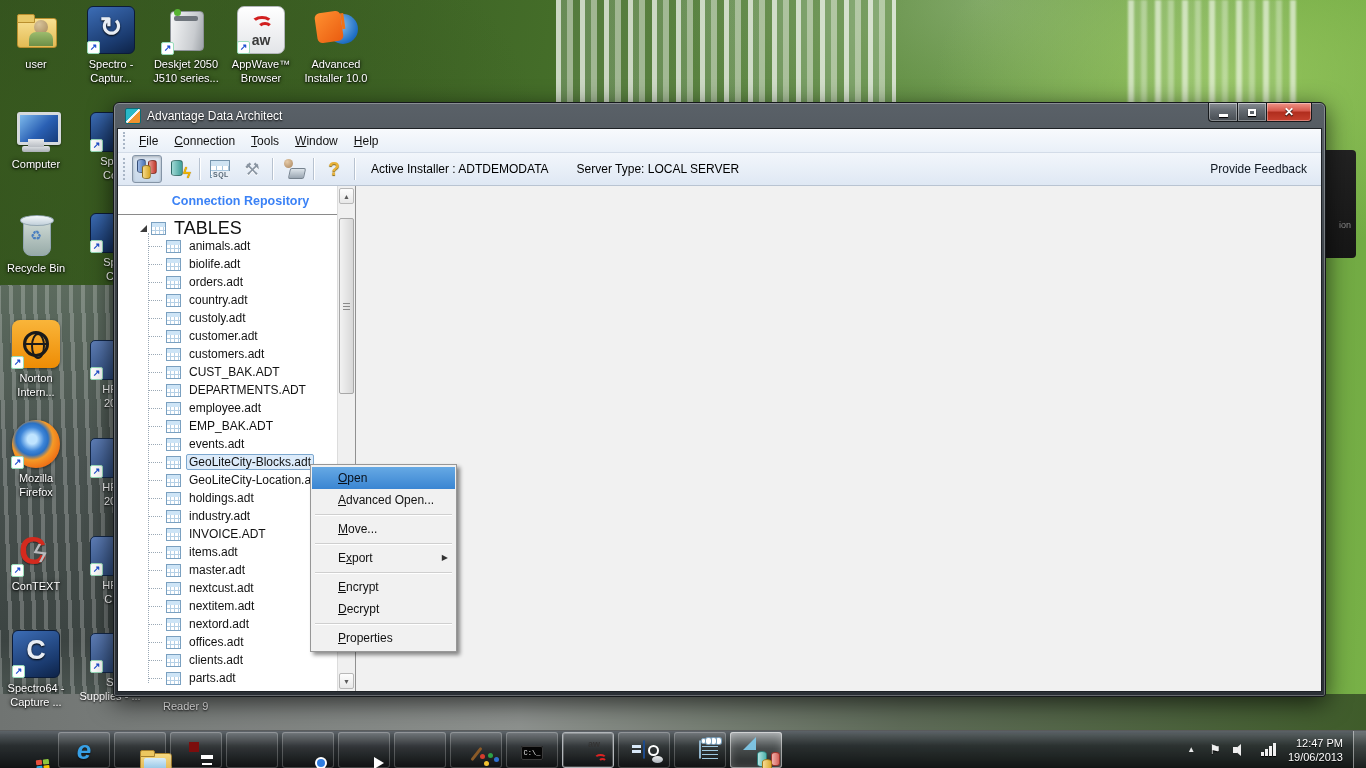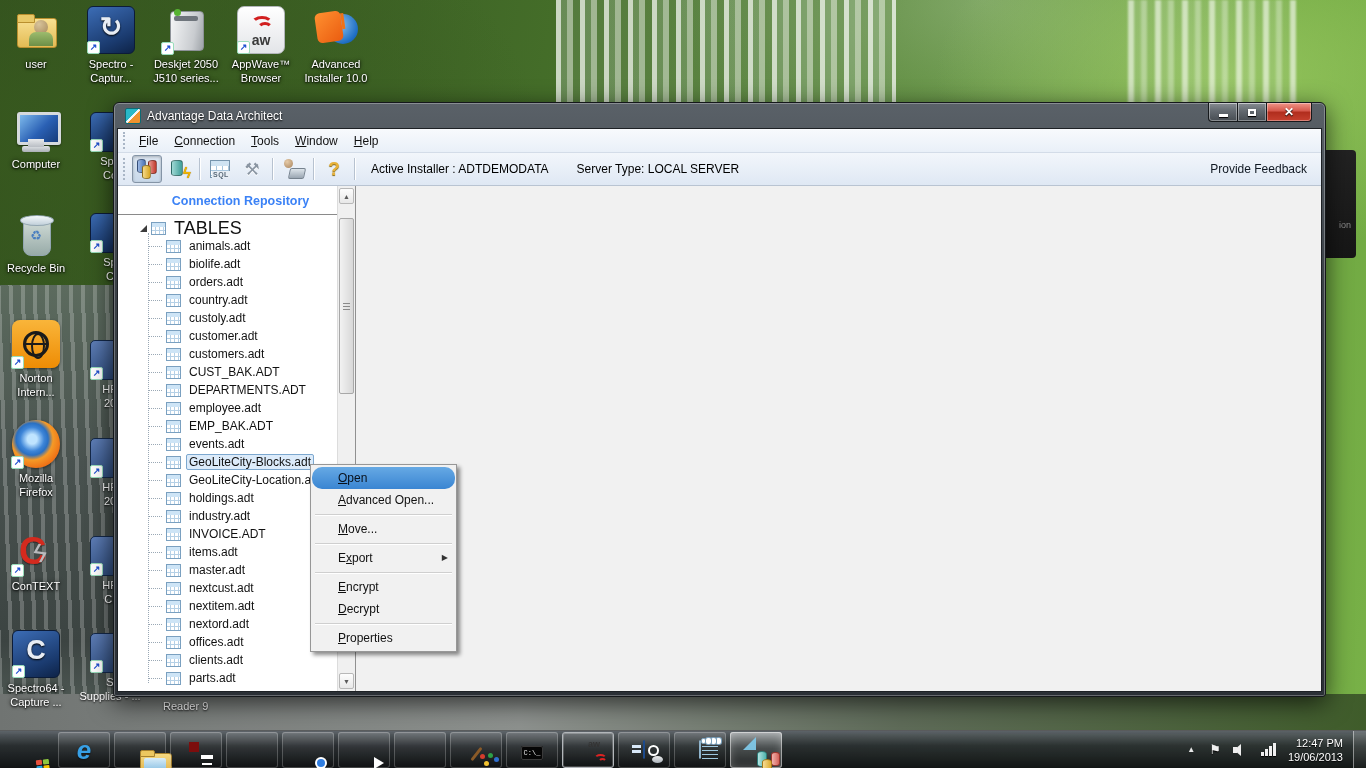--- a/index.html
+++ b/index.html
@@ -187,21 +187,21 @@
     background:linear-gradient(90deg,#f2f2f2,#d8d8d8); border:1px solid #a8a8a8; border-radius:2px; }
   .vthumb::after { content:""; position:absolute; left:3px; top:50%; width:7px; height:1px; background:#8a8a8a;
     box-shadow:0 -3px 0 #8a8a8a,0 3px 0 #8a8a8a; }
 
   .mainarea { flex:1; background:#f1f1f1; border-left:1px solid #909090; }
 
   
   .cmenu { position:absolute; left:310px; top:464px; width:147px; z-index:20; background:#f1f1f1;
     border:1px solid #979797; box-shadow:3px 3px 4px rgba(0,0,0,.45); padding:2px 1px; }
   .cm-item { position:relative; height:22px; line-height:22px; font-size:12px; color:#111; padding-left:26px; }
-  .cm-item.highlighted { background:linear-gradient(#66a9e4,#3a85d2); color:#08111c;border-radius:10px; }
+  .cm-item.highlighted { background:linear-gradient(#66a9e4,#3a85d2); color:#08111c; }
   .cm-item.separator { height:1px; line-height:1px; background:#cfcfcf; margin:3px 3px; padding:0; box-shadow:0 1px 0 #fff; }
   .cm-item.has-submenu::after { content:"\25B6"; position:absolute; right:7px; top:0; font-size:8px; color:#333; }
 
   
   .taskbar { position:absolute; left:0; top:730px; width:1366px; height:38px; z-index:30;
     background:linear-gradient(rgba(92,98,104,.96),rgba(40,44,48,.95) 40%,rgba(16,18,20,.97));
     border-top:1px solid rgba(255,255,255,.3); display:flex; align-items:center; }
   .tb-btn { width:52px; height:36px; margin:1px 2px 0; border-radius:3px; display:flex; align-items:center; justify-content:center;
     background:linear-gradient(rgba(255,255,255,.16),rgba(255,255,255,.04) 45%,rgba(0,0,0,.14));
     box-shadow:inset 0 0 0 1px rgba(255,255,255,.22); position:relative; }

